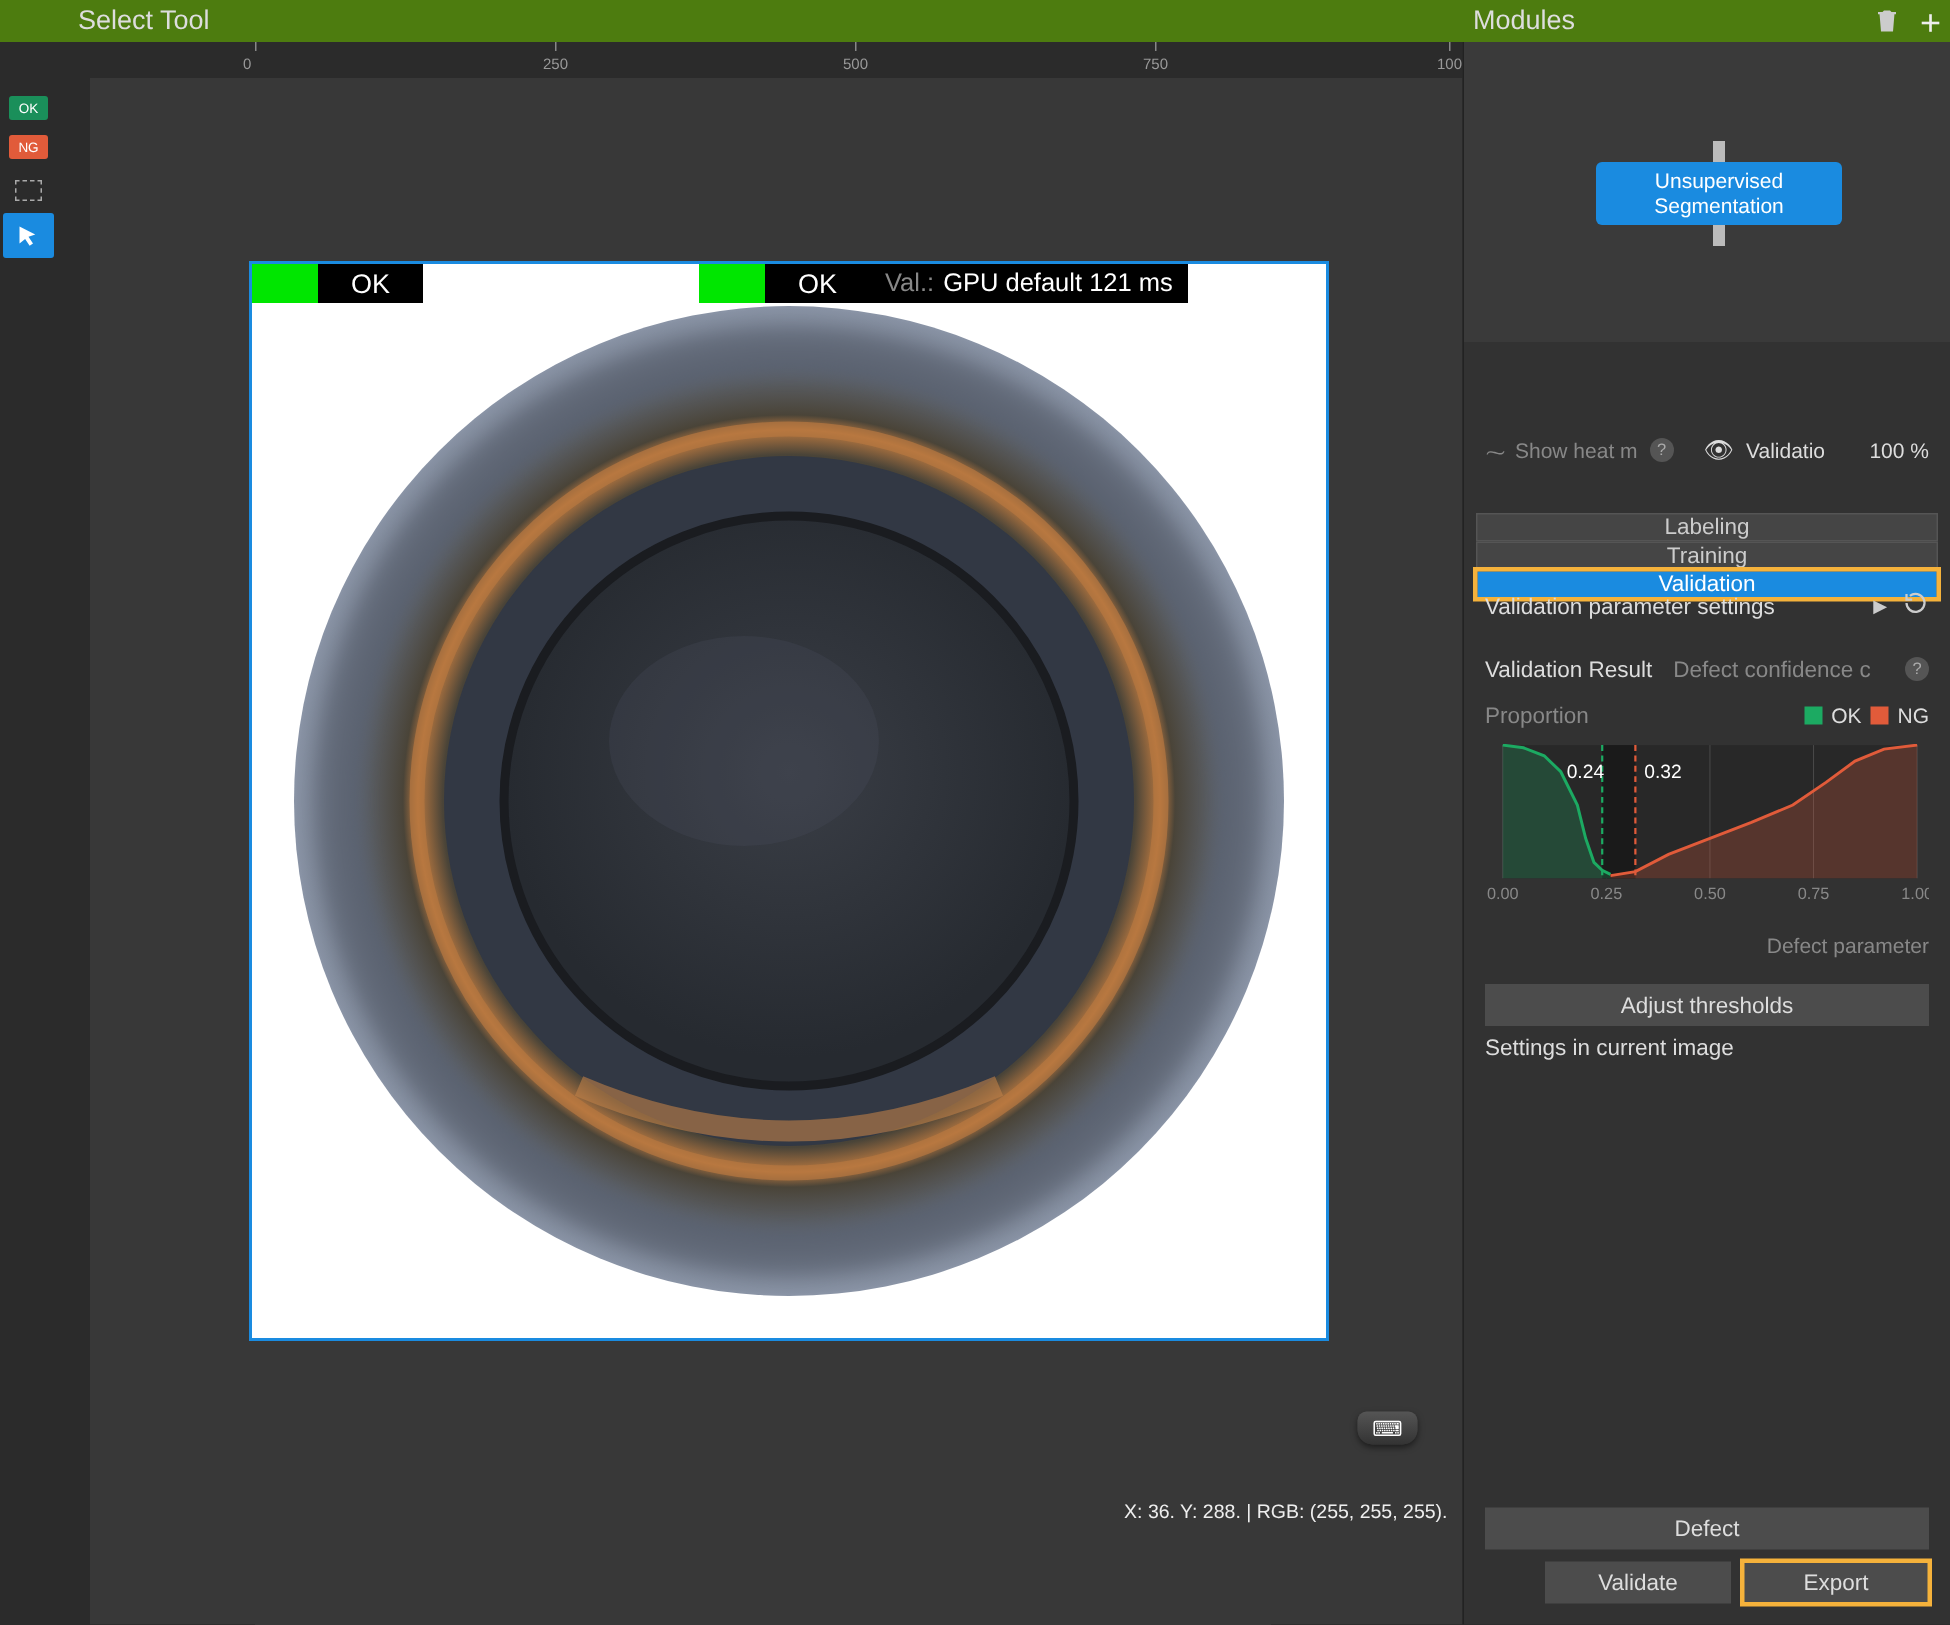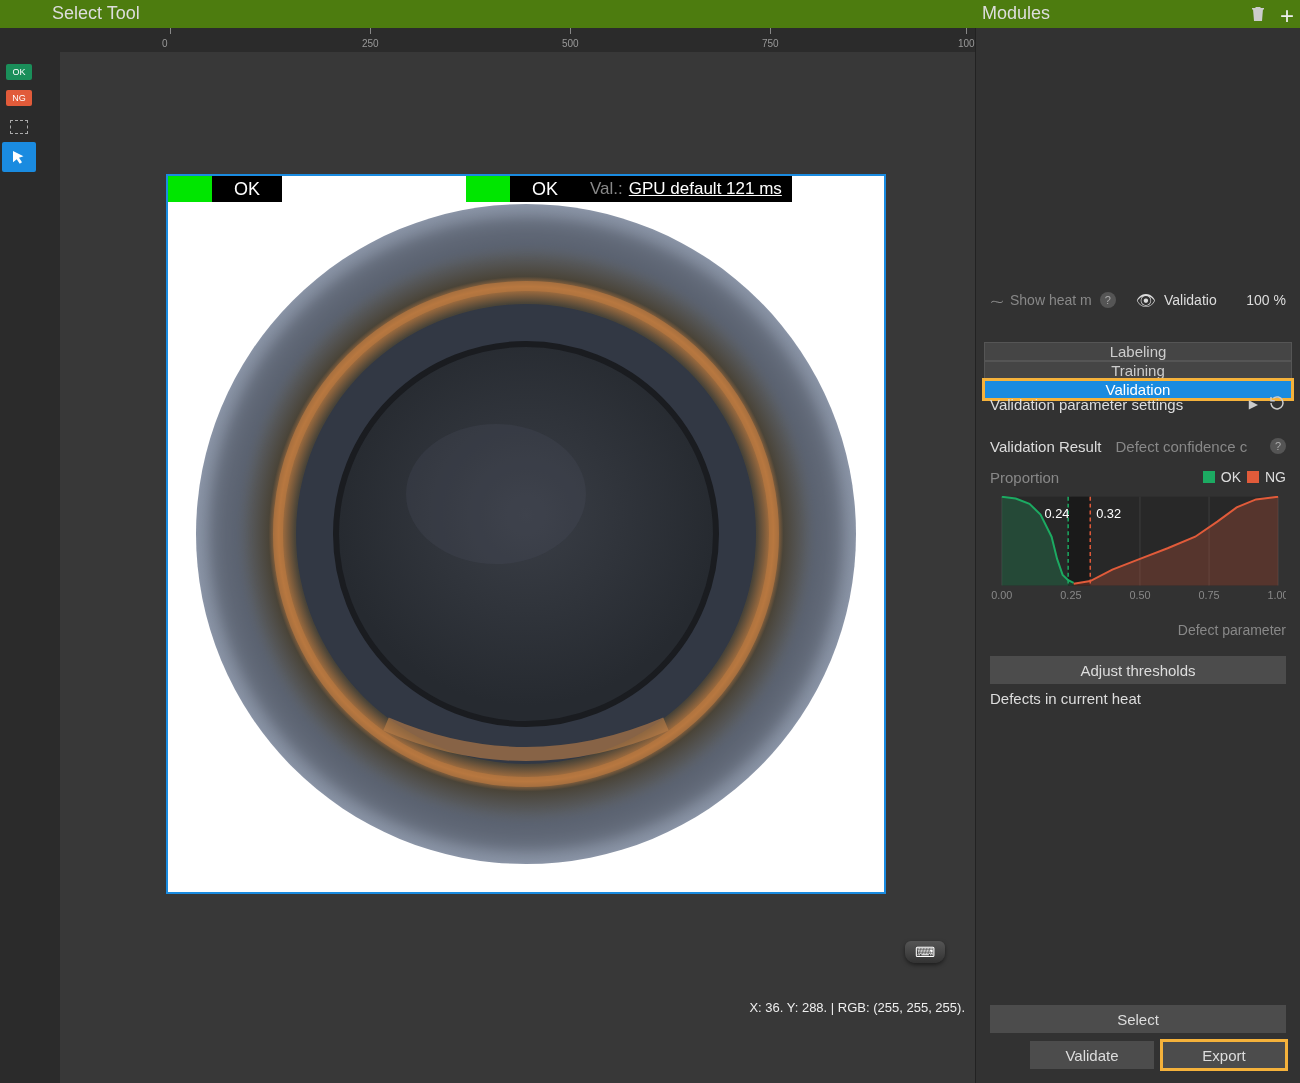--- a/index.html
+++ b/index.html
@@ -34,21 +34,21 @@
   .viewport { position: absolute; left: 22px; top: 24px; right: 0; bottom: 0; background: #383838; }
   .image-frame { position: absolute; left: 108px; top: 124px; width: 716px; height: 716px; background: #fff; outline: 2px solid #1a8be0; }
   .image-content { width:100%; height:100%; display:flex; align-items:center; justify-content:center; }
 
   .overlay-bar { position:absolute; left:108px; top:124px; height:26px; display:flex; }
   .ob-swatch { width:44px; height:26px; background:#00e600; }
   .ob-label { width:70px; height:26px; background:#000; color:#fff; font-size:18px; display:flex; align-items:center; justify-content:center; font-weight:400;}
   .ob-gap { width:184px; }
   .ob-val { height:26px; background:#000; display:flex; align-items:center; padding:12px 10px; font-size:17px;}
   .ob-val .vk { color:#888; margin-right:6px;}
-  .ob-val .vv { color:#fff;text-decoration:underline;}
+  .ob-val .vv { color:#fff;}
 
   .keyboard-pill { position:absolute; right:30px; bottom:120px; width:40px; height:22px; background:linear-gradient(#555,#333); border-radius:6px 6px 10px 10px; display:flex; align-items:center; justify-content:center; box-shadow:0 2px 4px rgba(0,0,0,.5);}
   .keyboard-pill span{ font-size:14px; filter:grayscale(1) brightness(1.5);}
 
   .status-line { position:absolute; right:10px; bottom:68px; font-size:13px; color:#eee;}
 
   
   .rightpanel { position: absolute; left: 975px; top: 28px; right: 0; bottom: 0; background: #323232; border-left:1px solid #222;}
   .modules-canvas { position:absolute; left:0; top:0; right:0; height:200px; background:#3a3a3a;}
   .module-node { position:absolute; left:88px; top:80px; width:164px; height:42px; background:#1a8be0; border-radius:4px; display:flex; flex-direction:column; align-items:center; justify-content:center; color:#fff; font-size:14px; line-height:1.2;}
@@ -193,20 +193,28 @@
     <div class="keyboard-pill">
         <span>⌨</span>
       </div>
 
     <div class="status-line">X: 36. Y: 288. | RGB: (255, 255, 255).</div>
   </div>
 </div>
 
 <div class="rightpanel">
 
+  <div class="modules-canvas">
+    <div class="module-node">
+      <div class="connector top"></div>
+      <span>Unsupervised</span>
+      <span>Segmentation</span>
+      <div class="connector bot"></div>
+    </div>
+  </div>
 
 
   <div class="display-row">
     <span style="letter-spacing:-2px;">⁓</span>
     <span>Show heat m</span>
     <span class="help-dot">?</span>
     <span class="eye" style="margin-left:12px;">👁</span>
     <span class="label">Validatio</span>
     <span class="pct">100 %</span>
   </div>
@@ -263,23 +271,23 @@
         <text x="107.60000000000001" y="22" fill="#fff" font-size="13">0.32</text>
         <path d="M 12,90 L 12,0 L 26,1.8000000000000016 L 40,7.199999999999997 L 51.2,17.999999999999996 L 62.4,40.49999999999999 L 68,62.99999999999999 L 73.6,79.2 L 79.2,84.6 L 84.8,87.3 L 84.8,90 Z" fill="#1caa62" opacity="0.25"></path>
         <polyline points="12,0 26,1.8000000000000016 40,7.199999999999997 51.2,17.999999999999996 62.4,40.49999999999999 68,62.99999999999999 73.6,79.2 79.2,84.6 84.8,87.3" fill="none" stroke="#1caa62" stroke-width="2"></polyline>
         <path d="M 84.8,90 L 84.8,88.2 L 101.60000000000001,85.5 L 124,73.80000000000001 L 152,62.99999999999999 L 180,52.2 L 208,40.49999999999999 L 230.4,25.200000000000003 L 250,10.799999999999999 L 269.6,2.7000000000000024 L 292,0 L 292,90 Z" fill="#e15b3a" opacity="0.25"></path>
         <polyline points="84.8,88.2 101.60000000000001,85.5 124,73.80000000000001 152,62.99999999999999 180,52.2 208,40.49999999999999 230.4,25.200000000000003 250,10.799999999999999 269.6,2.7000000000000024 292,0" fill="none" stroke="#e15b3a" stroke-width="2"></polyline>
       </svg>
   </div>
   <div class="chart-xlabel">Defect parameter</div>
 
   <div class="adjust-btn">Adjust thresholds</div>
-  <div class="defects-lbl">Defects in current heat</div>
+  <div class="defects-lbl">Settings in current image</div>
 
   <div class="bottom-btns">
-    <div class="train-btn">Select</div>
+    <div class="train-btn">Defect</div>
     <div class="row2">
       <div>Validate</div>
       <div class="highlight-box">Export</div>
     </div>
   </div>
 
 </div>
 
 </body></html>

